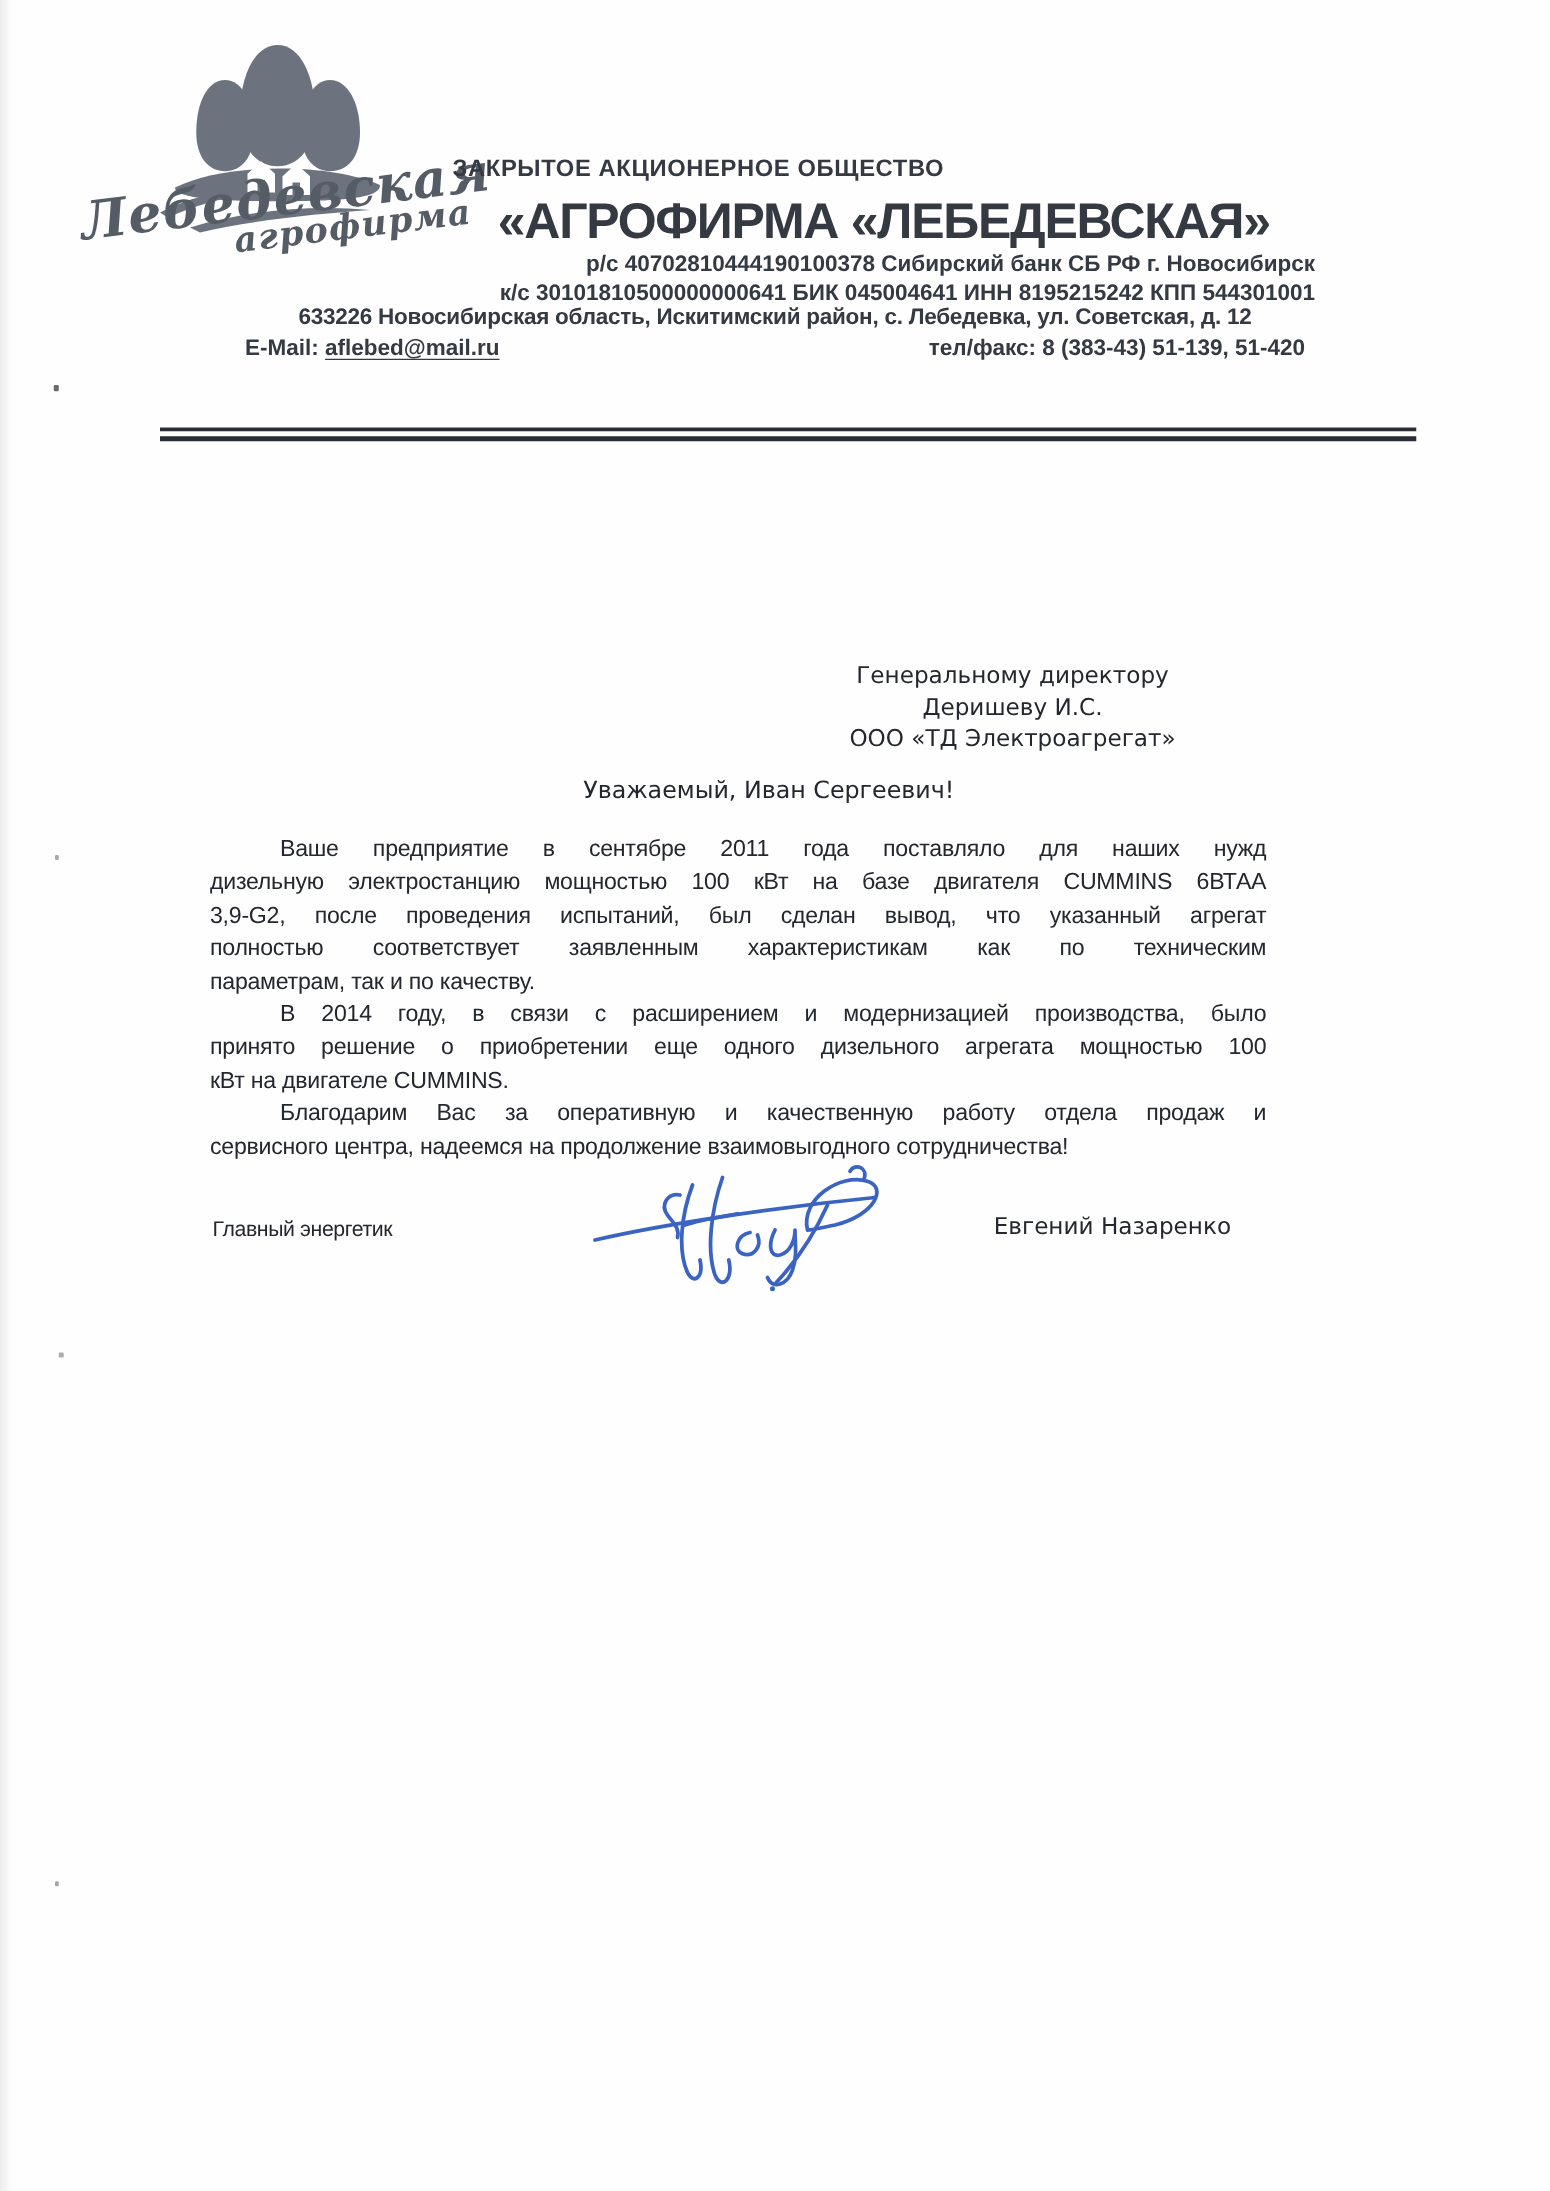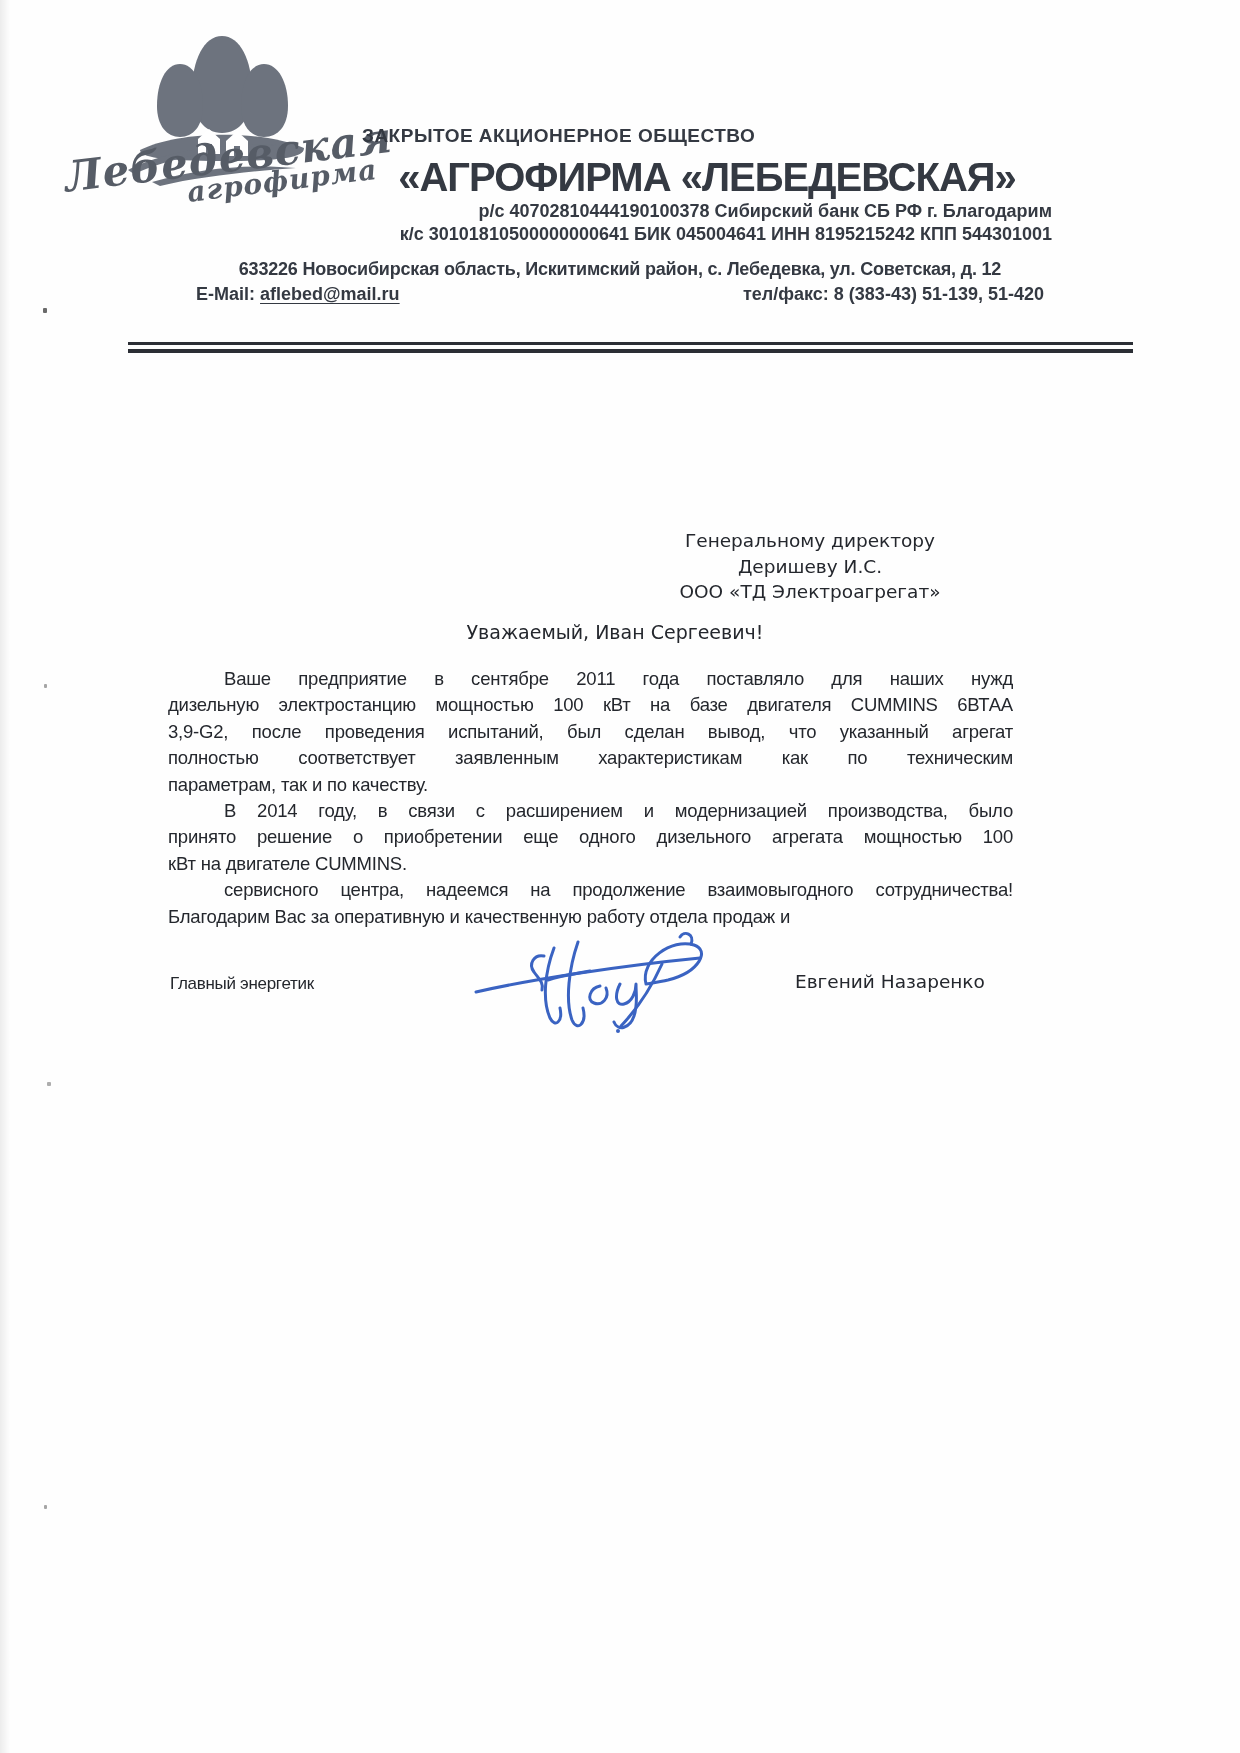--- a/index.html
+++ b/index.html
@@ -26,21 +26,21 @@
     color:var(--script_gray); font-family:"DejaVu Serif", serif; font-style:italic; font-weight:bold;
   }
   .logo-script .l1{font-size:42px; line-height:44px; letter-spacing:1px;}
   .logo-script .l2{font-size:28px; line-height:28px; margin-top:-6px; margin-left:120px; letter-spacing:1px;}
 
   .head-block{left:362px; top:88px; width:690px; color:var(--header_ink);}
   .org-type{font-size:19px; font-weight:bold; text-align:left; letter-spacing:.5px; line-height:32px;margin-top:32px;}
   .org-name{font-size:40px; font-weight:bold; text-align:center; letter-spacing:-1px; line-height:46px; margin-top:2px; white-space:nowrap;}
   .bank-line{font-size:18px; font-weight:bold; text-align:right; line-height:23px; white-space:nowrap;}
 
-  .addr-block{left:130px; top:243px; width:980px; color:var(--header_ink);margin-top:16px;}
+  .addr-block{left:130px; top:243px; width:980px; color:var(--header_ink);}
   .addr-line{font-size:18px; font-weight:bold; text-align:center; letter-spacing:-.2px; white-space:nowrap;}
   .contact-row{display:flex; justify-content:space-between; padding:4px 66px 0 66px; font-size:18px; font-weight:bold;gap:36px;}
   .email-link{text-decoration:underline; color:var(--header_ink); text-underline-offset:3px;}
 
   .rule-wrap{left:128px; top:342px; width:1005px;}
   .rule-top{height:3px; background:var(--rule);}
   .rule-bot{height:4px; background:var(--rule); margin-top:4px;}
 
   
   .recipient{left:610px; top:528px; width:400px; text-align:center;
@@ -84,21 +84,21 @@
   </svg>
 
   <div class="abs logo-script">
     <div class="l1">Лебедевская</div>
     <div class="l2">агрофирма</div>
   </div>
 
   <div class="abs head-block">
     <div class="org-type">ЗАКРЫТОЕ АКЦИОНЕРНОЕ ОБЩЕСТВО</div>
     <div class="org-name">«АГРОФИРМА «ЛЕБЕДЕВСКАЯ»</div>
-    <div class="bank-line">р/с 40702810444190100378 Сибирский банк СБ РФ г. Благодарим</div>
+    <div class="bank-line">р/с 40702810444190100378 Сибирский банк СБ РФ г. Новосибирск</div>
     <div class="bank-line">к/с 30101810500000000641 БИК 045004641 ИНН 8195215242 КПП 544301001</div>
   </div>
 
   <div class="abs addr-block">
     <div class="addr-line">633226 Новосибирская область, Искитимский район, с. Лебедевка, ул. Советская, д. 12</div>
     <div class="contact-row">
       <span>
         <span>E-Mail:</span>
         <a href="#" class="email-link">aflebed@mail.ru</a>
       </span>
@@ -126,22 +126,22 @@
         <div class="jline">3,9-G2, после проведения испытаний, был сделан вывод, что указанный агрегат</div>
         <div class="jline">полностью соответствует заявленным характеристикам как по техническим</div>
         <div class="jline">параметрам, так и по качеству.</div>
       </div>
     <div class="para">
         <div class="jline">В 2014 году, в связи с расширением и модернизацией производства, было</div>
         <div class="jline">принято решение о приобретении еще одного дизельного агрегата мощностью 100</div>
         <div class="jline">кВт на двигателе CUMMINS.</div>
       </div>
     <div class="para">
+        <div class="jline">Благодарим Вас за оперативную и качественную работу отдела продаж и</div>
         <div class="jline">сервисного центра, надеемся на продолжение взаимовыгодного сотрудничества!</div>
-        <div class="jline">Благодарим Вас за оперативную и качественную работу отдела продаж и</div>
       </div>
   </div>
 
   <div class="abs sig-label">Главный энергетик</div>
 
   <svg class="abs sig-svg" width="260" height="125" viewBox="0 0 260 125">
     <g fill="none" stroke="#3a63c2" stroke-width="3" stroke-linecap="round" stroke-linejoin="round">
       <path d="M28,70 C80,58 170,44 252,36"></path>
       <path d="M96,34 C86,32 80,42 86,50 C90,56 96,60 94,68"></path>
       <path d="M106,26 C97,50 94,78 102,96 C107,106 115,100 112,86"></path>

